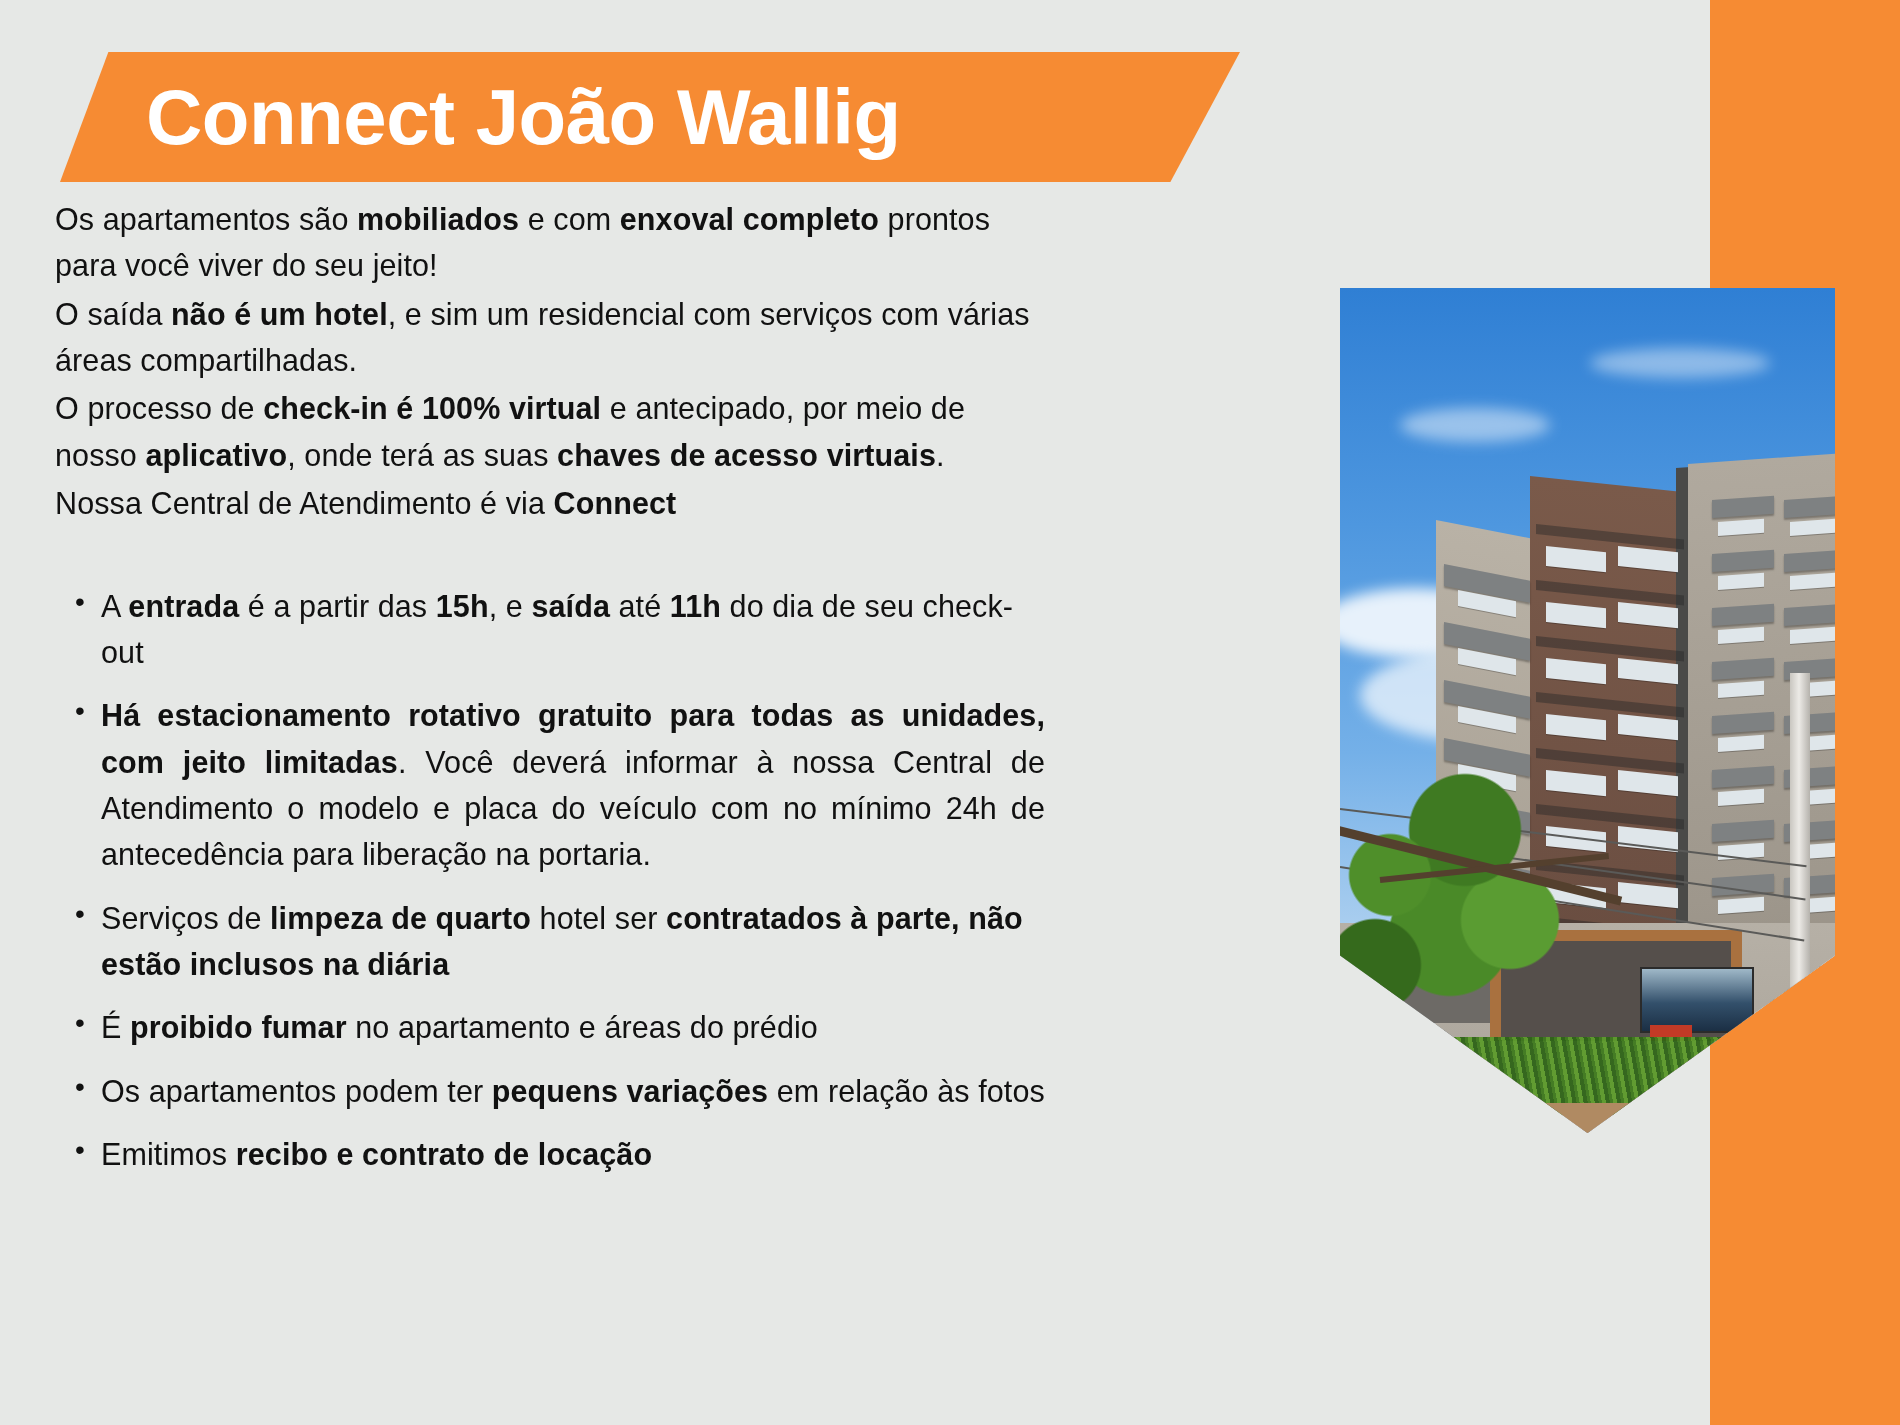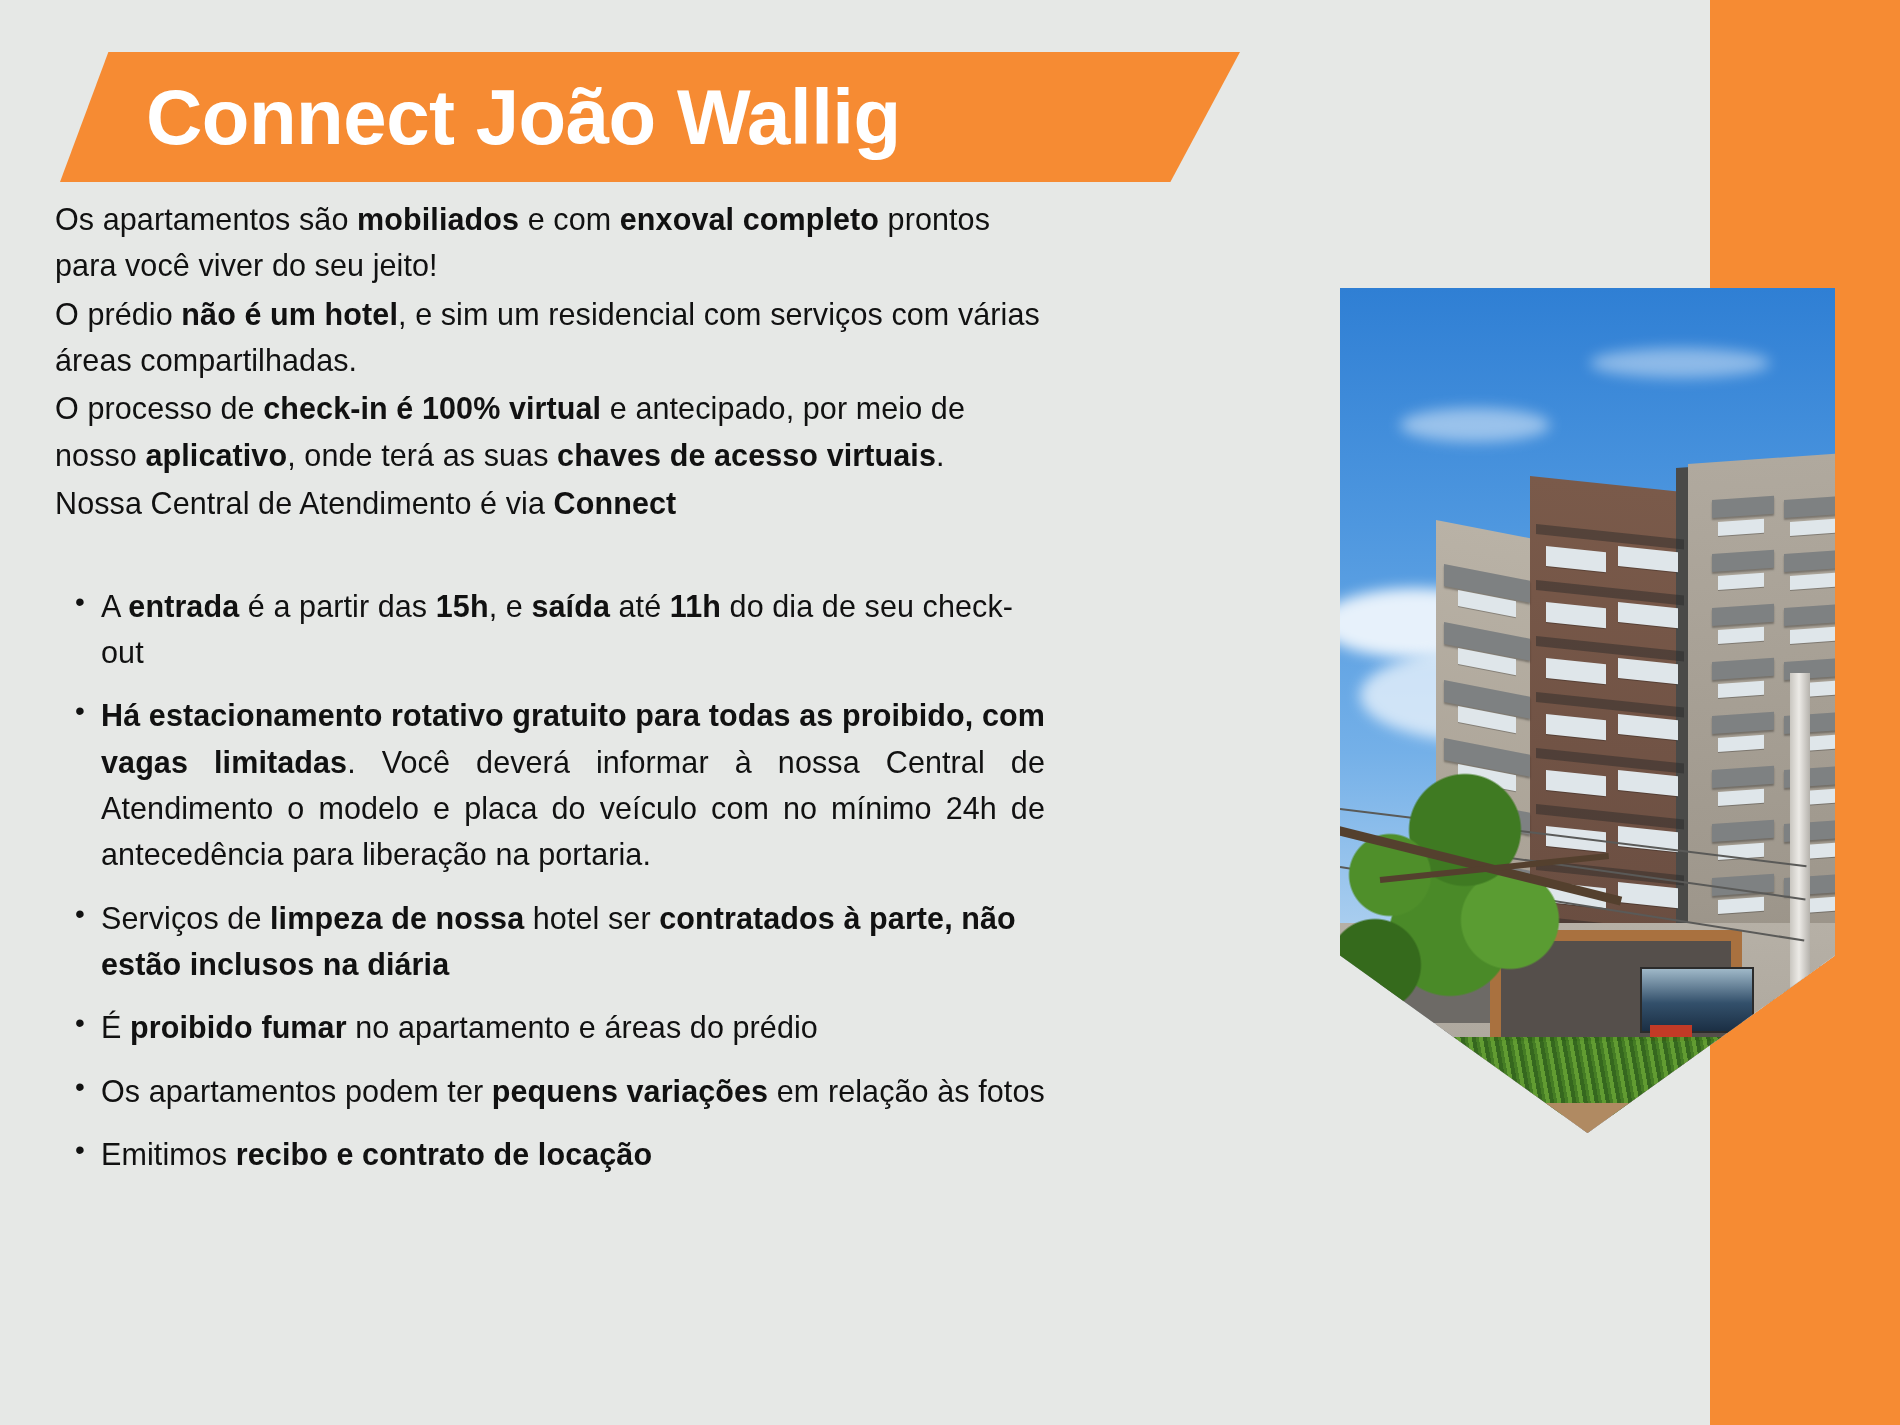--- a/index.html
+++ b/index.html
@@ -407,25 +407,25 @@
       </div>
     <div class="tree"></div>
     <div class="branch" style="left:-10px; bottom:300px; width:300px; height:9px; transform:rotate(14deg);"></div>
     <div class="branch" style="left:40px; bottom:250px; width:230px; height:6px; transform:rotate(-6deg);"></div>
   </div>
 </div>
 
 <div class="content">
   <div id="intro-block">
       <p class="para"><span>Os apartamentos  são </span><b>mobiliados</b><span> e com </span><b>enxoval completo</b><span> prontos para você viver do seu jeito!</span></p>
-      <p class="para"><span>O prédio </span><b>não é um hotel</b><span>, e sim um residencial com serviços com várias áreas compartilhadas.</span></p>
+      <p class="para"><span>O saída </span><b>não é um hotel</b><span>, e sim um residencial com serviços com várias áreas compartilhadas.</span></p>
       <p class="para"><span>O processo de </span><b>check-in é 100% virtual</b><span> e antecipado, por meio de nosso </span><b>aplicativo</b><span>, onde terá as suas </span><b>chaves de acesso virtuais</b><span>.</span></p>
       <p class="para"><span>Nossa Central de Atendimento é via </span><b>Connect</b></p>
     </div>
   <ul class="rules" id="rules-list">
       <li><span>A </span><b>entrada</b><span> é a partir das </span><b>15h</b><span>, e </span><b>saída</b><span> até </span><b>11h</b><span> do dia de seu check-out</span></li>
-      <li class="justify"><b>Há estacionamento rotativo gratuito para todas as proibido, com vagas limitadas</b><span>. Você deverá informar à nossa Central de Atendimento o modelo e placa do veículo com no mínimo 24h de antecedência para liberação na portaria.</span></li>
-      <li><span>Serviços de </span><b>limpeza de nossa</b><span> hotel ser </span><b>contratados à parte, não estão inclusos na diária</b></li>
+      <li class="justify"><b>Há estacionamento rotativo gratuito para todas as unidades, com jeito limitadas</b><span>. Você deverá informar à nossa Central de Atendimento o modelo e placa do veículo com no mínimo 24h de antecedência para liberação na portaria.</span></li>
+      <li><span>Serviços de </span><b>limpeza de quarto</b><span> hotel ser </span><b>contratados à parte, não estão inclusos na diária</b></li>
       <li><span>É </span><b>proibido fumar</b><span> no apartamento e áreas do prédio</span></li>
       <li><span>Os apartamentos podem ter </span><b>pequens variações</b><span> em relação às fotos</span></li>
       <li><span>Emitimos </span><b>recibo e contrato de locação</b></li>
     </ul>
 </div>
 
 </body></html>

